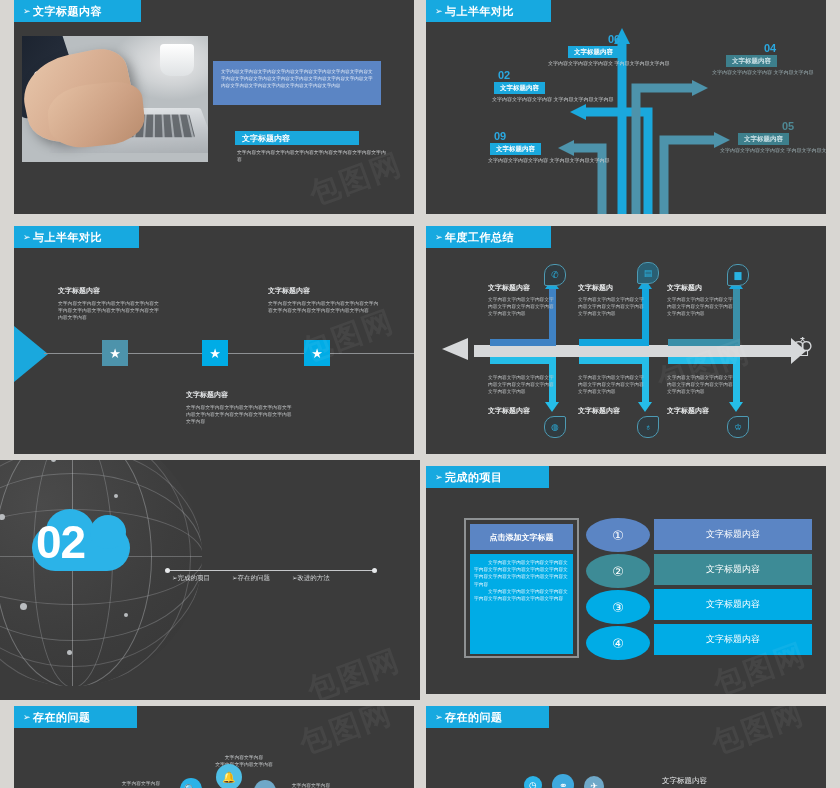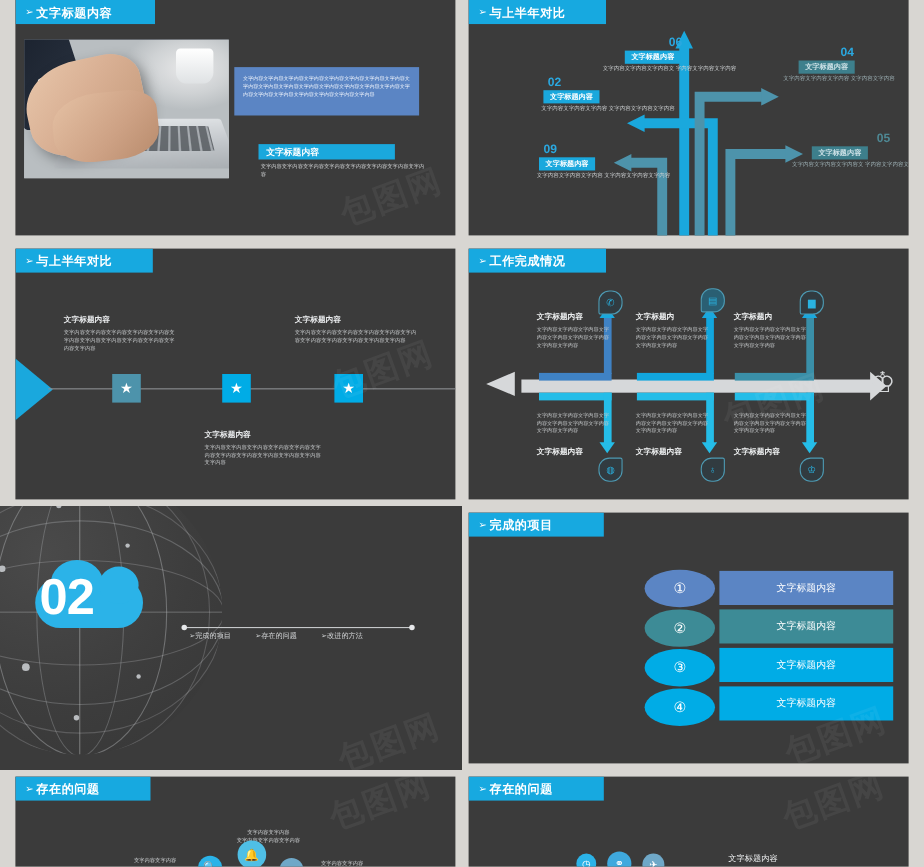--- a/index.html
+++ b/index.html
@@ -347,21 +347,21 @@
         <div class="num" style="left:182px;top:33px;">06</div>
         <div class="chip" style="left:142px;top:46px;">文字标题内容</div>
         <p class="body" style="left:122px;top:60px;">文字内容文字内容文字内容文
 字内容文字内容文字内容</p>
 
         <div class="num" style="left:338px;top:42px;">04</div>
         <div class="chip dim" style="left:300px;top:55px;">文字标题内容</div>
         <p class="body dim" style="left:286px;top:69px;">文字内容文字内容文字内容
 文字内容文字内容</p>
 
-        <div class="num dim" style="left:356px;top:120px;margin-left:15px;">05</div>
+        <div class="num dim" style="left:356px;top:120px;">05</div>
         <div class="chip dim" style="left:312px;top:133px;">文字标题内容</div>
         <p class="body dim" style="left:294px;top:147px;">文字内容文字内容文字内容文
 字内容文字内容文字内容</p>
       </div>
     </div>
   </div>
 
   <div class="cell ml">
     <div class="slide">
       <div class="ribbon" style="min-width:116px;">
@@ -386,21 +386,21 @@
       <p class="s3-b" style="left:254px;top:74px;width:112px;">文字内容文字内容文字内容文字内容文字内容文字内容文字内容文字内容文字内容文字内容文字内容</p>
 
       <div class="wm" style="right:18px;top:90px;">包图网</div>
     </div>
   </div>
 
   <div class="cell mr">
     <div class="slide">
       <div class="ribbon" style="min-width:116px;">
         <span class="caret">➢</span>
-        <span>工作完成情况</span>
+        <span>年度工作总结</span>
         <span class="tip"></span>
       </div>
 
       <div class="s4-plane"></div>
       <div class="s4-bigarrow"></div>
       <div class="s4-trophy">♔</div>
 
       <div class="s4-upfoot" style="left:64px;top:113px;width:66px;background:#3f82c4;"></div>
       <div class="s4-up" style="left:123px;top:62px;height:52px;background:#3f82c4;"></div>
       <div class="s4-ic" style="left:118px;top:38px;">✆</div>
@@ -475,20 +475,27 @@
   </div>
 
   <div class="cell br">
     <div class="slide">
       <div class="ribbon" style="min-width:114px;">
         <span class="caret">➢</span>
         <span>完成的项目</span>
         <span class="tip"></span>
       </div>
 
+      <div class="s6-frame">
+        <div class="s6-head">点击添加文字标题</div>
+        <div class="s6-body">
+          <p>文字内容文字内容文字内容文字内容文字内容文字内容文字内容文字内容文字内容文字内容文字内容文字内容文字内容文字内容文字内容</p>
+          <p>文字内容文字内容文字内容文字内容文字内容文字内容文字内容文字内容文字内容</p>
+        </div>
+      </div>
 
       <div class="s6-oval" style="top:52px;background:#5b85c4;">①</div>
       <div class="s6-bar" style="top:53px;background:#5b85c4;">文字标题内容</div>
 
       <div class="s6-oval" style="top:88px;background:#3d8b96;">②</div>
       <div class="s6-bar" style="top:88px;background:#3d8b96;">文字标题内容</div>
 
       <div class="s6-oval" style="top:124px;background:#00ace6;">③</div>
       <div class="s6-bar" style="top:123px;background:#00ace6;">文字标题内容</div>
 

